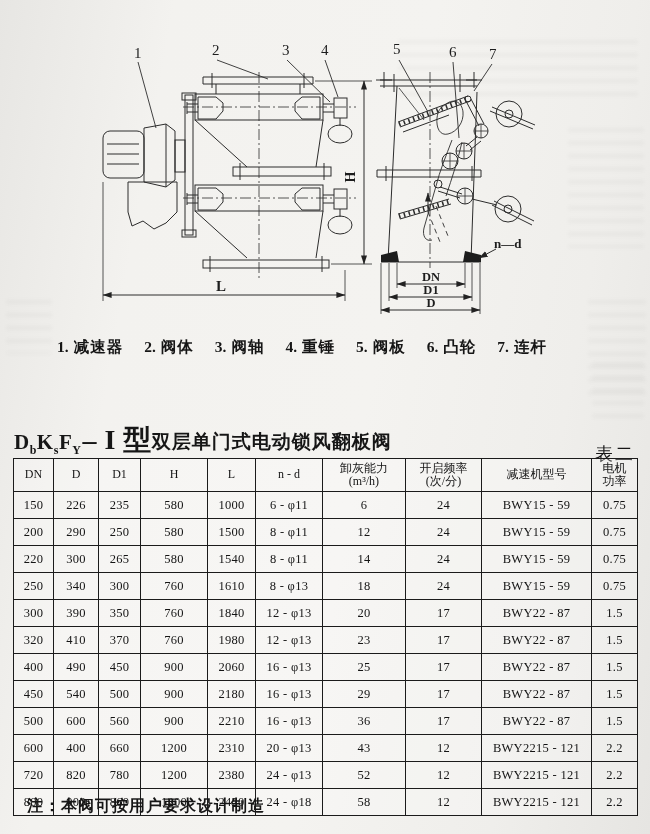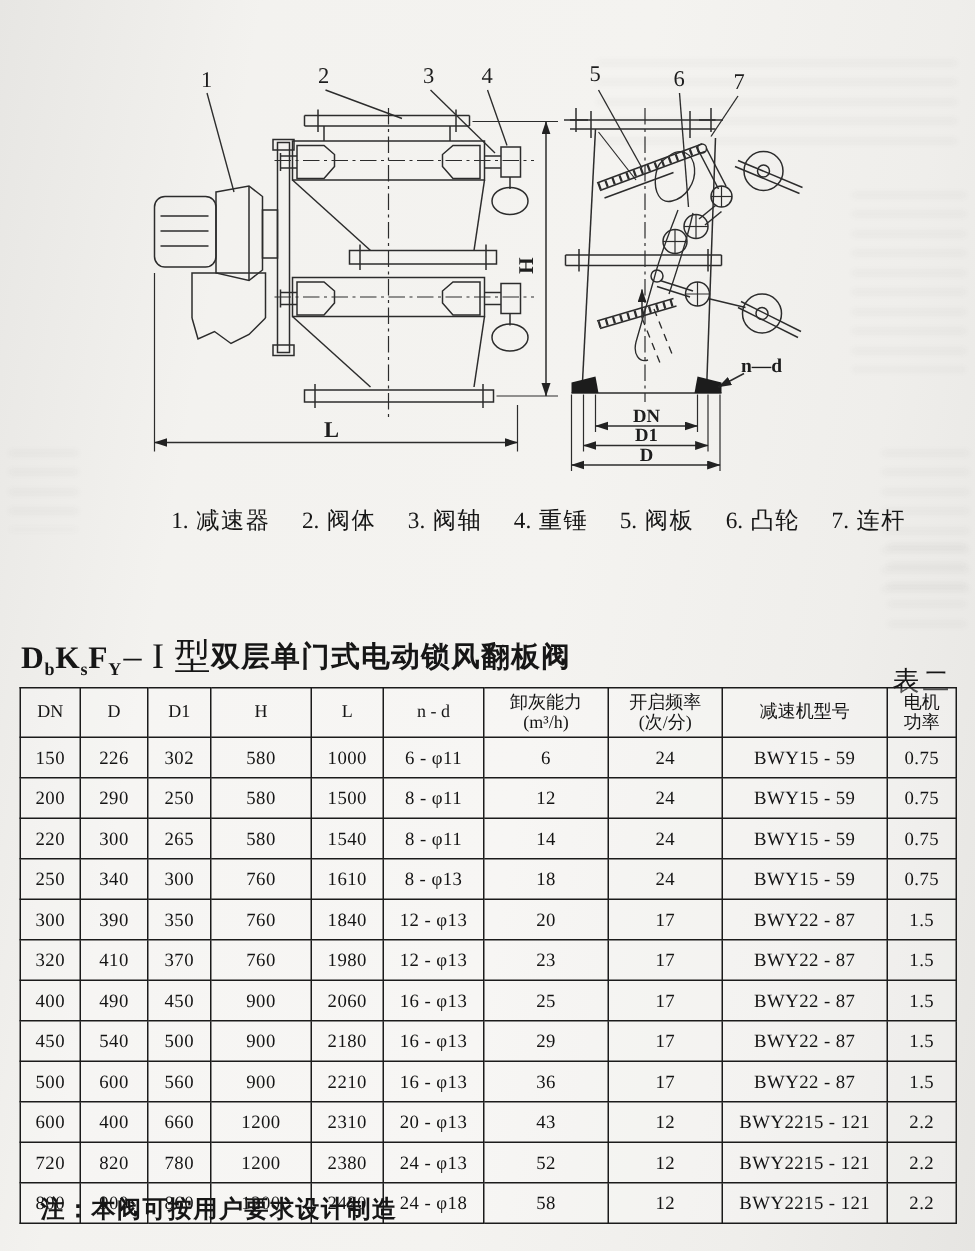--- a/index.html
+++ b/index.html
@@ -13,30 +13,30 @@
   .g1{left:398px;top:40px;width:240px;height:56px;}
   .g2{left:568px;top:128px;width:76px;height:120px;}
   .g3{left:588px;top:300px;width:58px;height:96px;}
   .g4{left:592px;top:362px;width:52px;height:56px;}
   .g5{left:6px;top:300px;width:46px;height:54px;}
 
   svg text{fill:#1d1d1d;}
   .drawing{position:absolute;left:0;top:0;}
 
   .caption{
-    position:absolute;left:0;top:337px;width:604px;display:flex;justify-content:flex-end;gap:21px;
-    font-size:15.5px;font-weight:400;letter-spacing:1px;
+    position:absolute;left:0;top:337px;width:604px;display:flex;justify-content:center;gap:21px;
+    font-size:15.5px;font-weight:700;letter-spacing:1px;
   }
   .cap-item{white-space:nowrap;}
   .cap-num{margin-right:5px;letter-spacing:0;}
 
   .title{position:absolute;left:14px;top:421px;white-space:nowrap;}
   .model{font-size:21px;font-weight:bold;letter-spacing:.5px;}
   .model sub{font-size:12px;font-weight:bold;}
-  .suffix{font-size:24px;font-weight:normal;margin-left:1px;text-align:center;}
+  .suffix{font-size:28px;font-weight:bold;margin-left:1px;text-align:center;}
   .tname{font-family:"Liberation Sans","DejaVu Sans",sans-serif;font-size:19px;font-weight:bold;letter-spacing:1px;vertical-align:1px;}
 
   .table-tag{position:absolute;right:15px;top:442px;font-size:18px;letter-spacing:2px;}
 
   table.spec{
     position:absolute;left:13px;top:458px;border-collapse:collapse;table-layout:fixed;
     width:624px;background:rgba(255,255,255,.25);
   }
   table.spec th,table.spec td{
     border:1px solid #1b1b1b;text-align:center;vertical-align:middle;padding:0;
@@ -313,21 +313,21 @@
         <th>
           <div>电机</div>
           <div>功率</div>
         </th>
       </tr>
   </thead>
   <tbody>
       <tr>
         <td>150</td>
         <td>226</td>
-        <td>302</td>
+        <td>235</td>
         <td>580</td>
         <td>1000</td>
         <td>6 - φ11</td>
         <td>6</td>
         <td>24</td>
         <td>BWY15 - 59</td>
         <td>0.75</td>
       </tr>
       <tr>
         <td>200</td>

